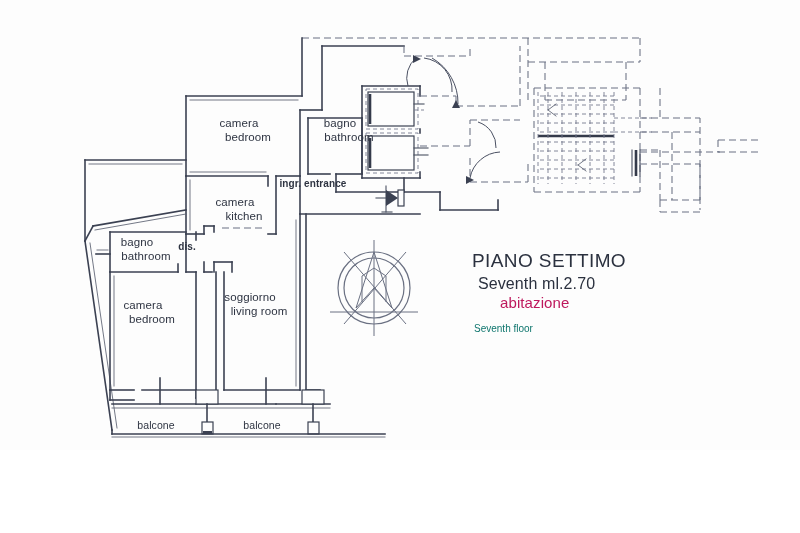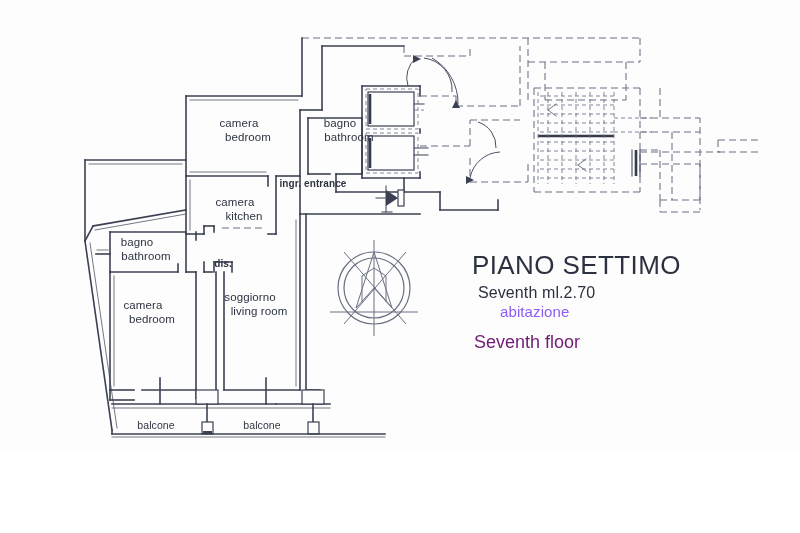--- a/index.html
+++ b/index.html
@@ -114,41 +114,41 @@
     transform: translateX(-50%);
     text-align: left;
   }
   #title-block {
     position: absolute;
     left: 472px;
     top: 250px;
     width: 260px;
   }
   .t-main {
-    font-size: 26px;
+    font-size: 19px;
     color: #2b313f;
     letter-spacing: 0.4px;
     font-weight: 400;
     margin: 0 0 3px 0;
   }
   .t-alt {
     font-size: 16px;
     color: #2b313f;
     margin: 0 0 1px 6px;
     letter-spacing: 0.1px;
   }
   .t-hab {
     font-size: 15px;
-    color: #8b5cf6;
+    color: #be185d;
     margin: 0 0 12px 28px;
     letter-spacing: 0.1px;
   }
   .t-en1 {
-    font-size: 18px;
-    color: #701a75;
+    font-size: 10px;
+    color: #0f766e;
     margin: 0 0 8px 2px;
   }
   .t-en2 {
     font-size: 9.5px;
     color: #2b313f;
     margin: 0 0 0 2px;
   }
 </style>
 </head>
 <body>
@@ -456,21 +456,21 @@
   <div class="lbl room-label" style="left:250px; top:291px;">
     <span>soggiorno</span>
     <span class="l2">living room</span>
   </div>
 
   <div class="lbl tiny-label" style="left:313px; top:178px;">
     <span>ingr.</span>
     <span class="l2">entrance</span>
   </div>
 
-  <div class="lbl tiny-label" style="left:187px; top:258px;margin-left:36px;">
+  <div class="lbl tiny-label" style="left:187px; top:241px;">
     <span>dis.</span>
   </div>
 
   <div class="lbl balcony-label" style="left:156px; top:419px;">
     <span>balcone</span>
   </div>
 
   <div class="lbl balcony-label" style="left:262px; top:419px;">
     <span>balcone</span>
   </div>

